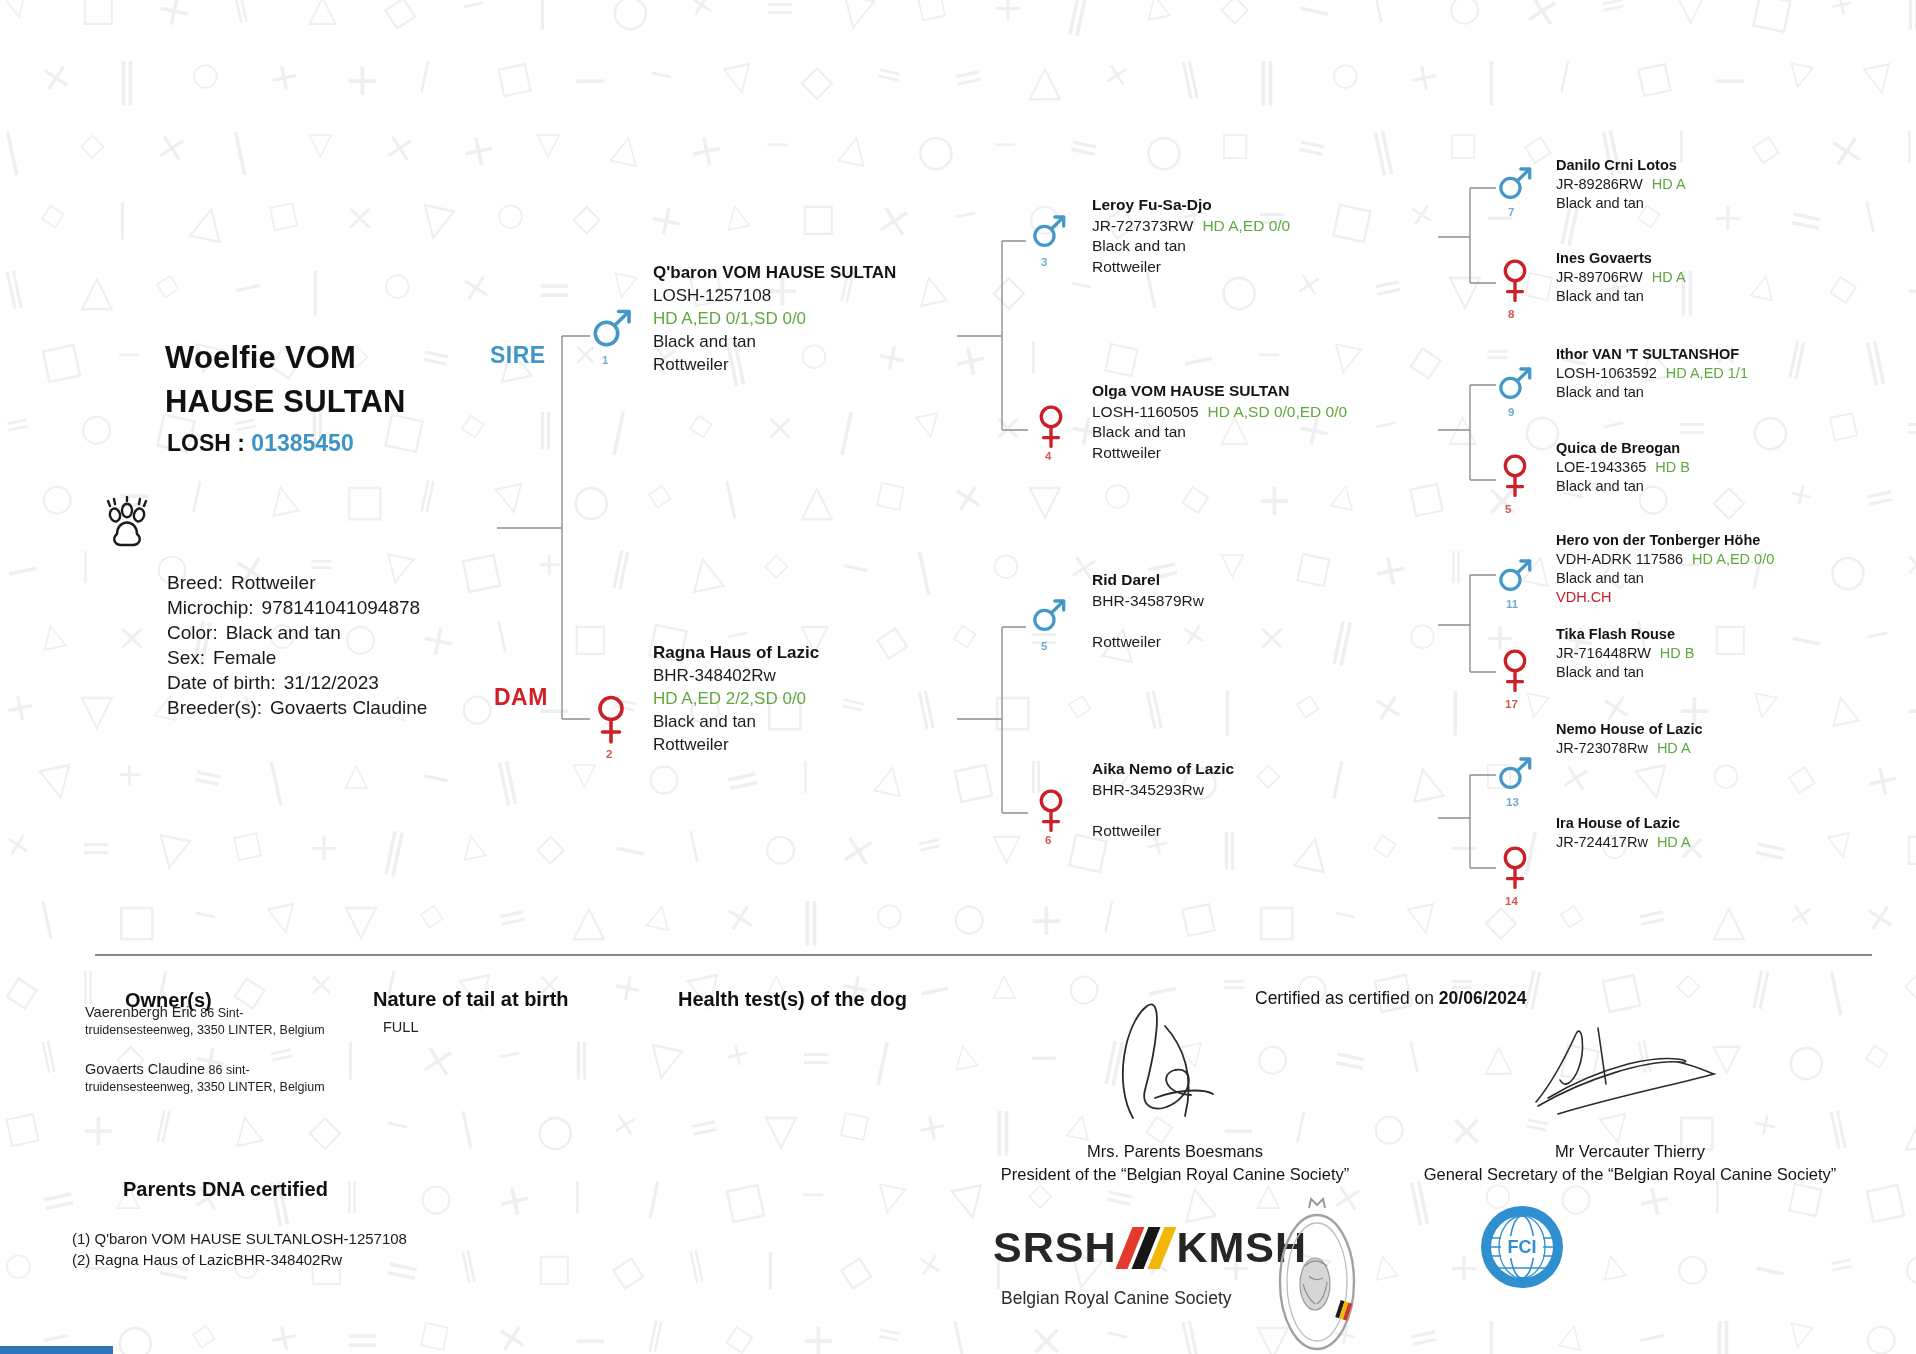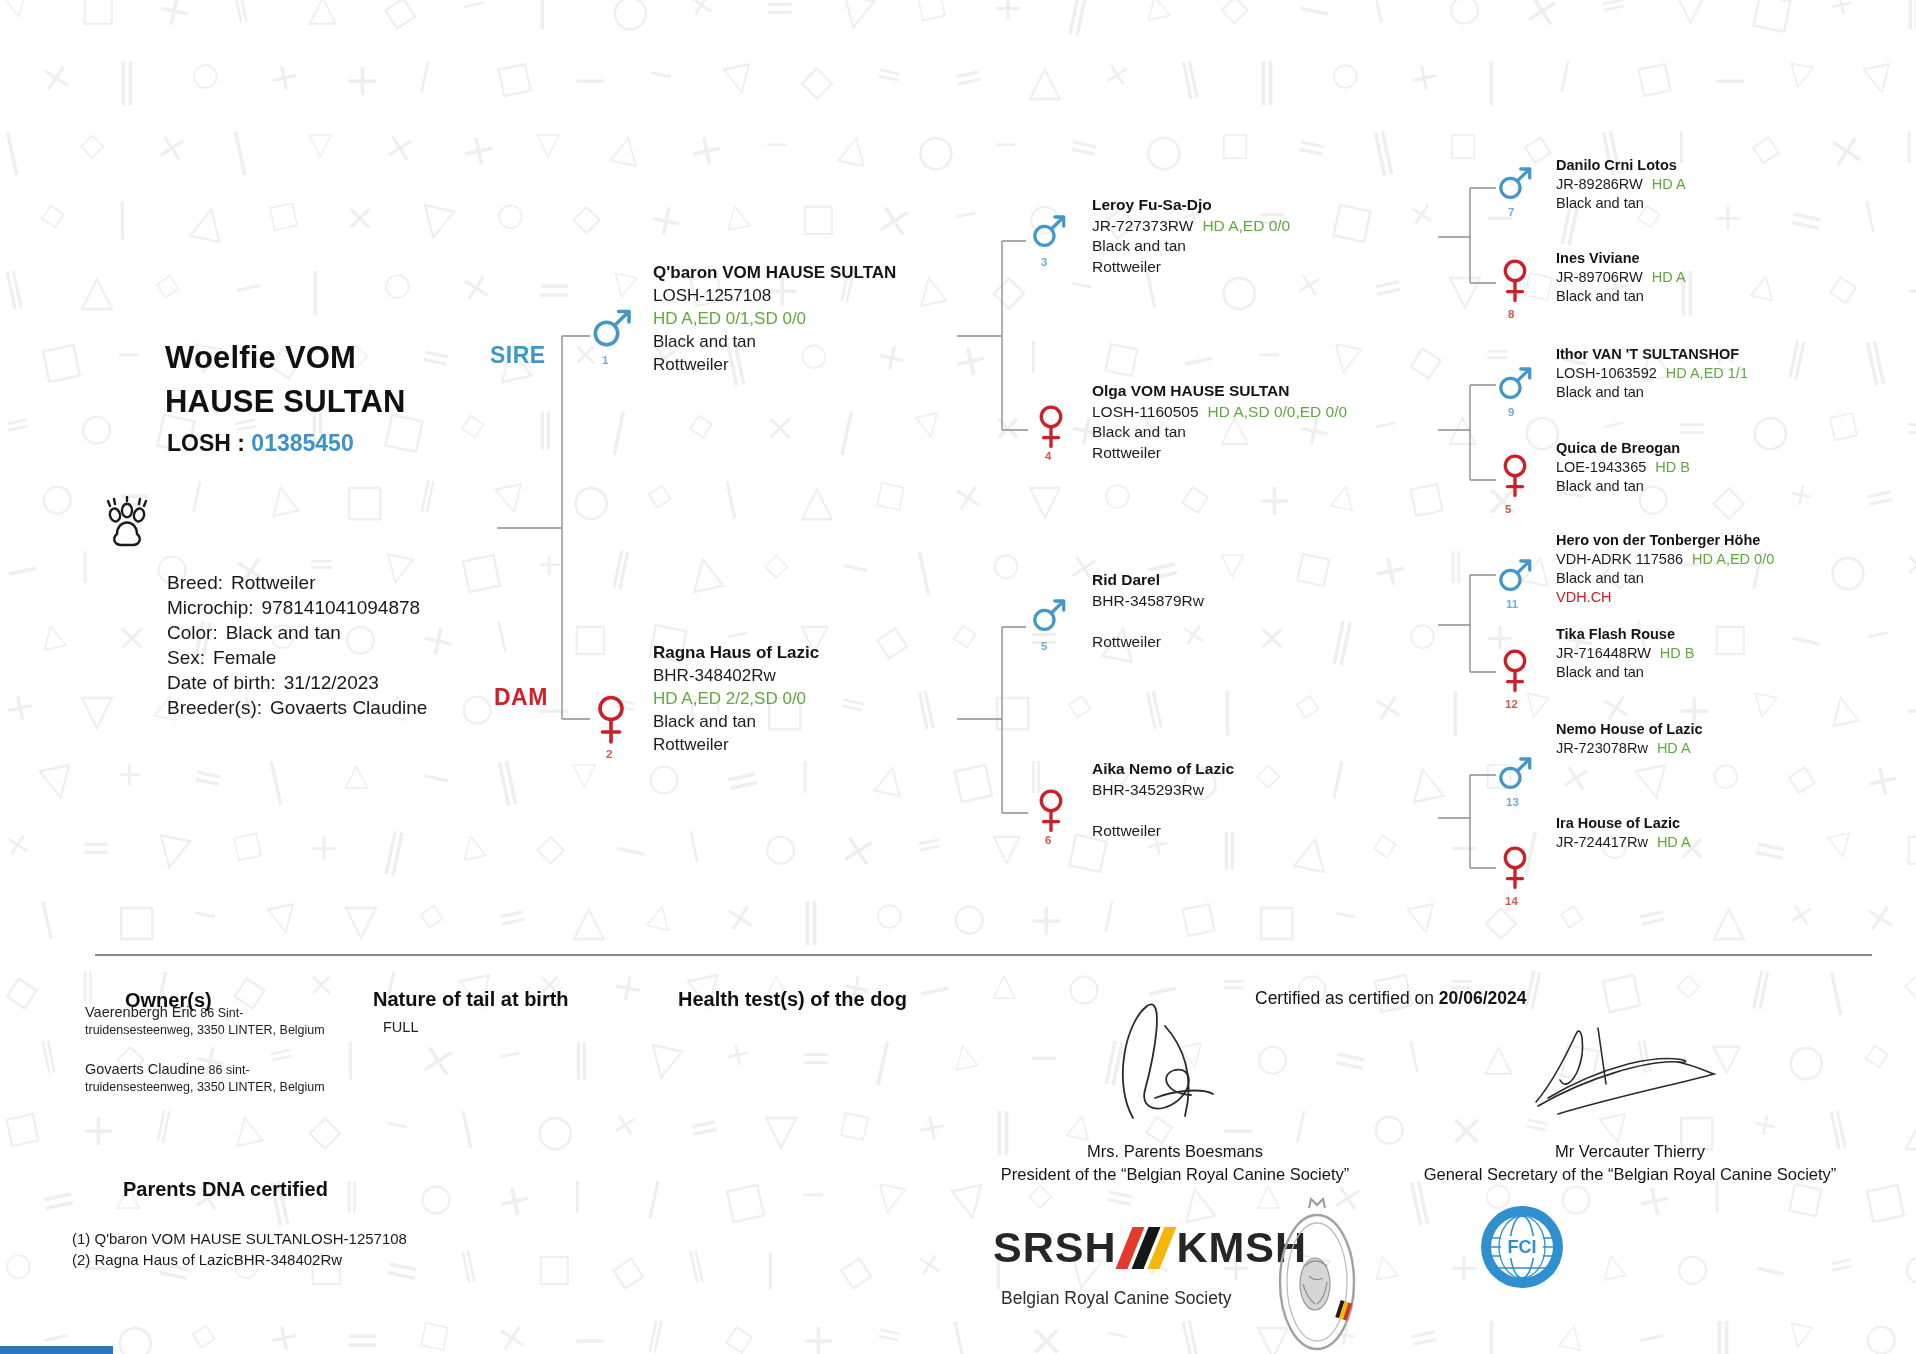--- a/index.html
+++ b/index.html
@@ -720,21 +720,21 @@
     </div>
 
     <div class="abs" style="left:1500px;top:258px">
       <svg width="30" height="46" viewBox="0 0 34 52">
           <circle cx="17" cy="14.5" r="11" fill="none" stroke="#cc2027" stroke-width="3.8"></circle>
           <path d="M17 25.5 V48 M8.5 38 H25.5" stroke="#cc2027" stroke-width="3.8" fill="none" stroke-linecap="round"></path>
         </svg>
     </div>
     <div class="abs num f" style="left:1508px;top:308px">8</div>
     <div class="abs txt g3" style="left:1556px;top:249px">
-      <div class="pname">Ines Viviane</div>
+      <div class="pname">Ines Govaerts</div>
       <div><span>JR-89706RW</span><span class="health ml">HD A</span></div>
       <div>Black and tan</div>
     </div>
 
     <div class="abs" style="left:1496px;top:366px">
       <svg width="40" height="36" viewBox="0 0 46 42">
           <circle cx="16.5" cy="25.5" r="11.2" fill="none" stroke="#4498c8" stroke-width="3.8"></circle>
           <path d="M24.8 17.2 L39 3.5 M39 3.5 H28.6 M39 3.5 V14" fill="none" stroke="#4498c8" stroke-width="3.8" stroke-linecap="round"></path>
         </svg>
     </div>
@@ -771,21 +771,21 @@
       <div>Black and tan</div>
       <div class="vdh">VDH.CH</div>
     </div>
 
     <div class="abs" style="left:1500px;top:648px">
       <svg width="30" height="46" viewBox="0 0 34 52">
           <circle cx="17" cy="14.5" r="11" fill="none" stroke="#cc2027" stroke-width="3.8"></circle>
           <path d="M17 25.5 V48 M8.5 38 H25.5" stroke="#cc2027" stroke-width="3.8" fill="none" stroke-linecap="round"></path>
         </svg>
     </div>
-    <div class="abs num f" style="left:1505px;top:698px">12</div>
+    <div class="abs num f" style="left:1505px;top:698px">17</div>
     <div class="abs txt g3" style="left:1556px;top:625px">
       <div class="pname">Tika Flash Rouse</div>
       <div><span>JR-716448RW</span><span class="health ml">HD B</span></div>
       <div>Black and tan</div>
     </div>
 
     <div class="abs" style="left:1496px;top:756px">
       <svg width="40" height="36" viewBox="0 0 46 42">
           <circle cx="16.5" cy="25.5" r="11.2" fill="none" stroke="#4498c8" stroke-width="3.8"></circle>
           <path d="M24.8 17.2 L39 3.5 M39 3.5 H28.6 M39 3.5 V14" fill="none" stroke="#4498c8" stroke-width="3.8" stroke-linecap="round"></path>

